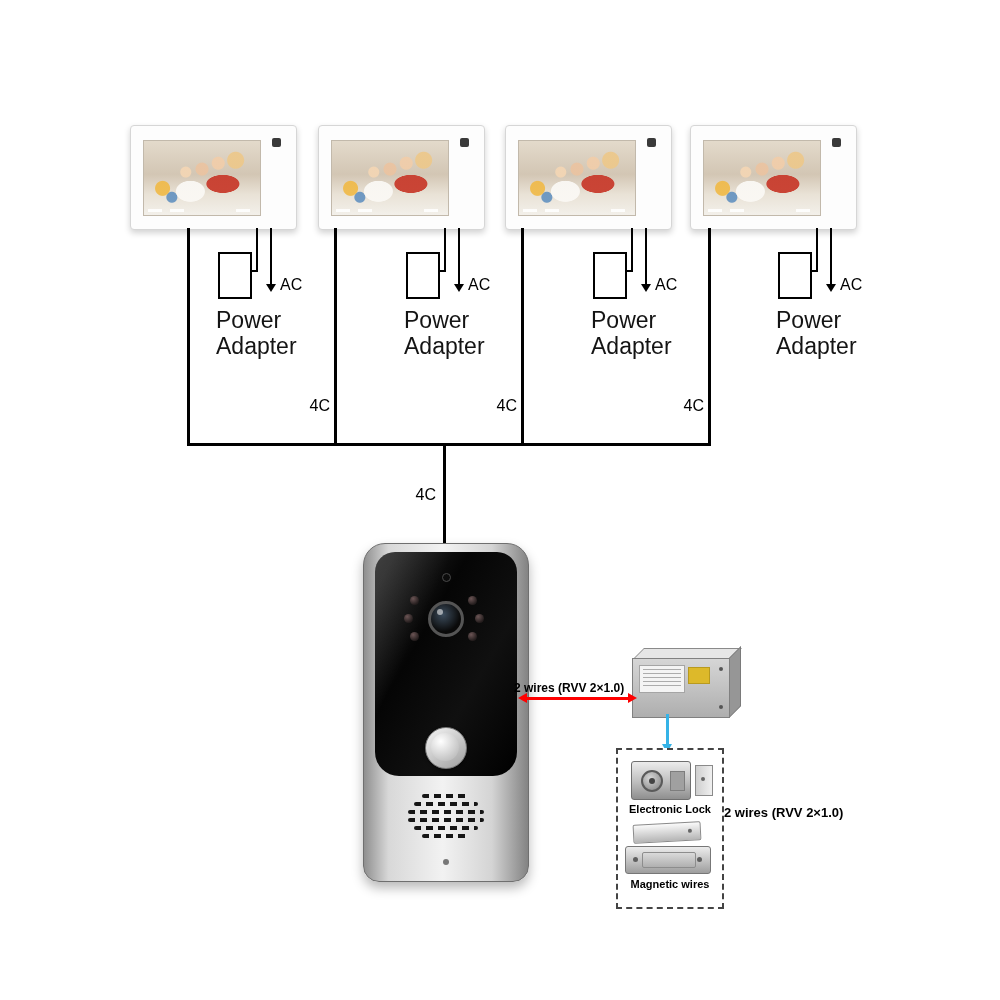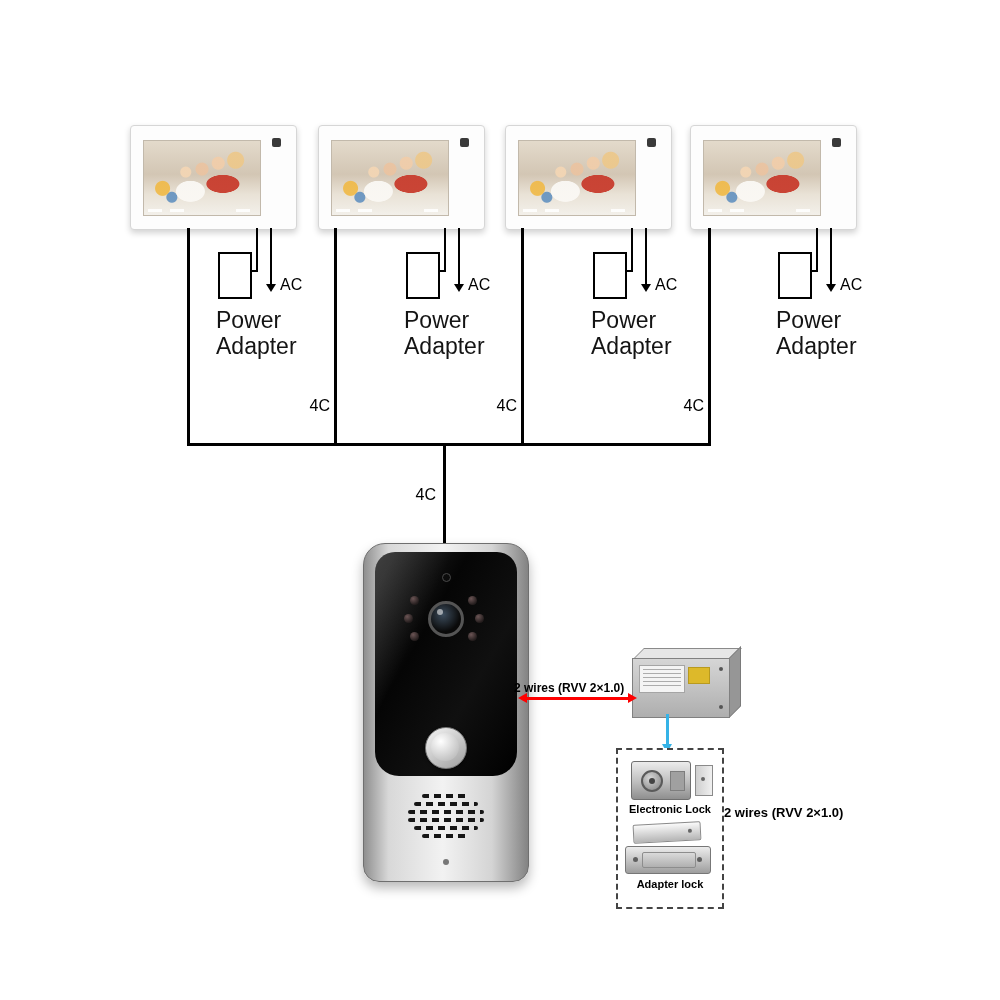--- a/index.html
+++ b/index.html
@@ -234,18 +234,18 @@
       <div class="elock-dial"></div>
       <div class="elock-detail"></div>
     </div>
     <div class="elock-strike"></div>
     <div class="lock-label" style="top:53px;">Electronic Lock</div>
     <div class="mag-bar1"></div>
     <div class="mag-bar2">
       <div class="mag-screw" style="left:7px;top:10px;"></div>
       <div class="mag-screw" style="left:71px;top:10px;"></div>
     </div>
-    <div class="lock-label" style="top:128px;">Adapter lock</div>
+    <div class="lock-label" style="top:128px;">Magnetic wires</div>
   </div>
 
   <div class="wire-label-big" style="left:724px;top:805px;">2 wires (RVV 2×1.0)</div>
 
 </div>
 
 </body></html>

